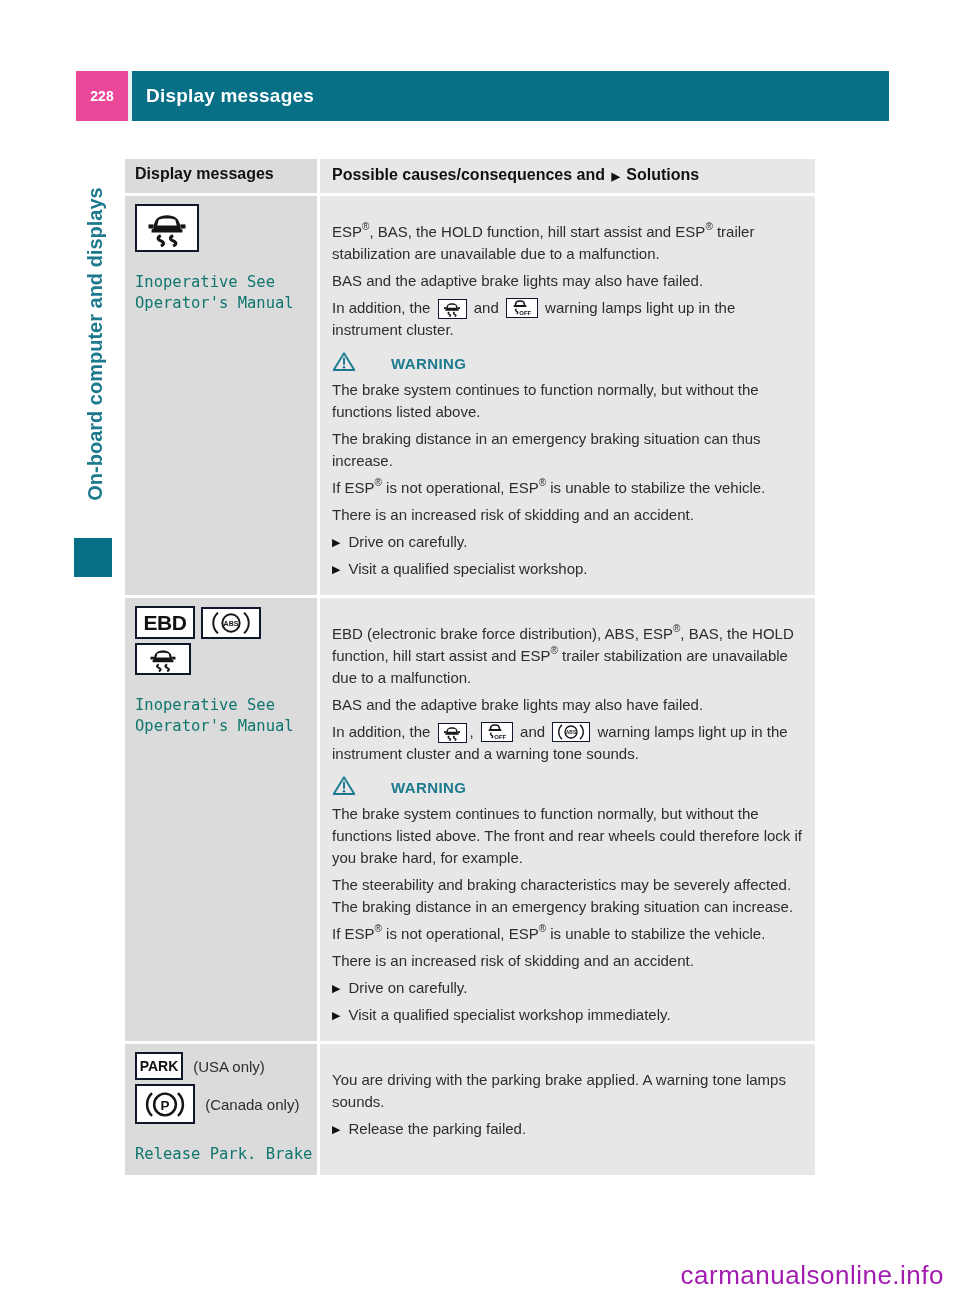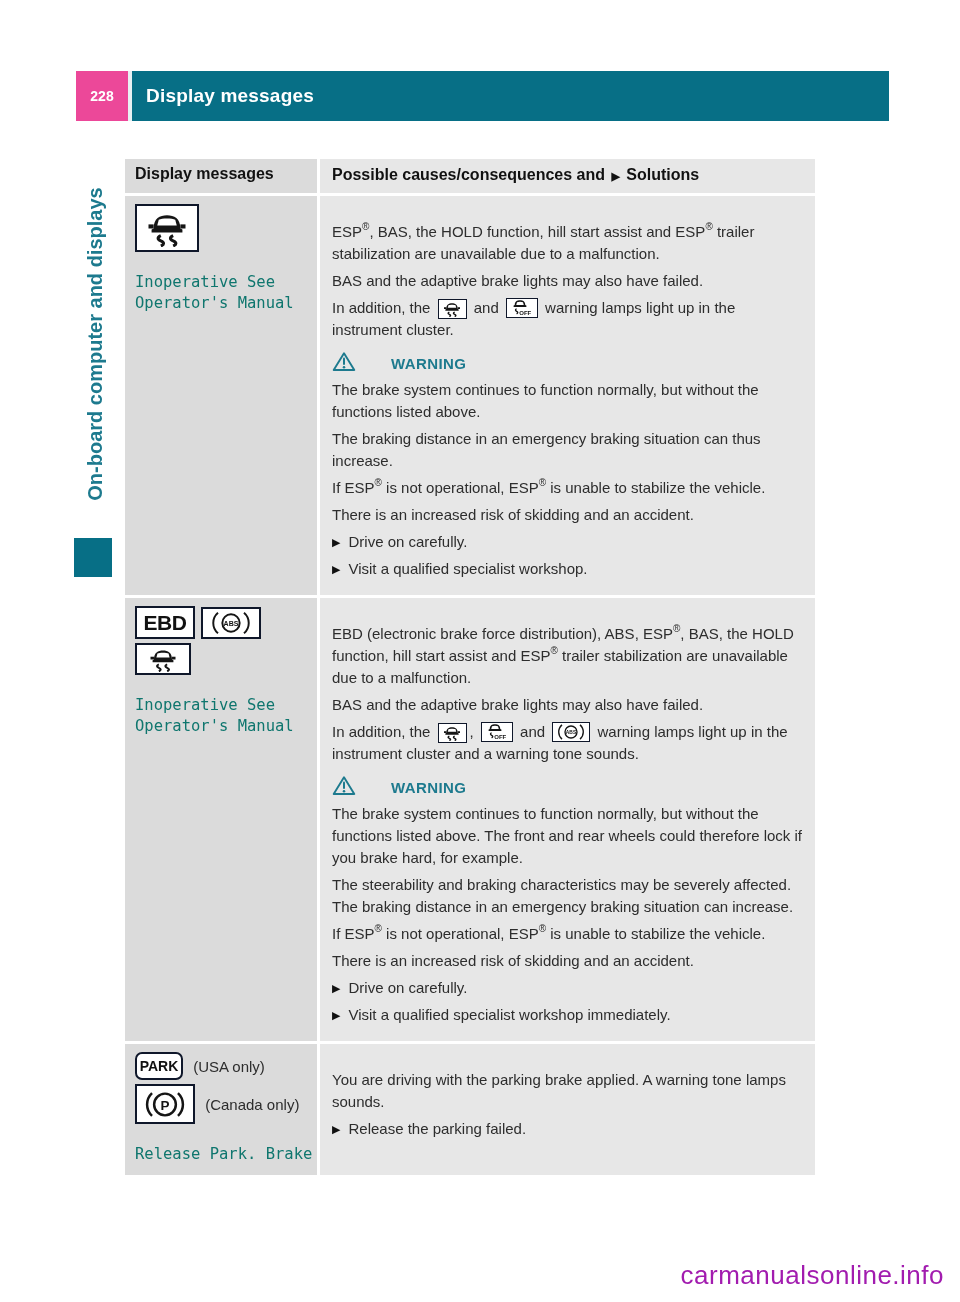--- a/index.html
+++ b/index.html
@@ -42,21 +42,21 @@
   .msg-text{font-family:"DejaVu Sans Mono",monospace;font-size:15.5px;line-height:21px;
             color:#0f766e;white-space:nowrap;margin-top:16px;}
 
   
   .lamp{display:inline-flex;align-items:center;justify-content:center;background:#fff;
         border:2px solid #0f172a;vertical-align:middle;margin:0 6px 4px 0;box-sizing:border-box;}
   .lamp-lg{width:64px;height:48px;}          .lamp-lg svg{width:46px;height:37px;}
   .lamp-md{width:56px;height:32px;}          .lamp-md svg{width:38px;height:25px;}
   .lamp-ebd{width:60px;height:33px;font-weight:bold;font-size:21px;letter-spacing:-.5px;color:#111;}
   .lamp-absbox{width:60px;height:32px;}      .lamp-absbox svg{width:44px;height:26px;}
-  .lamp-park{width:48px;height:28px;font-weight:bold;font-size:14px;color:#111;border-radius:7px;}
+  .lamp-park{width:48px;height:28px;font-weight:bold;font-size:14px;color:#111;}
   .lamp-plamp{width:60px;height:40px;}       .lamp-plamp svg{width:42px;height:29px;}
   .lamp-sm{border-width:1.5px;width:29px;height:20px;margin:0 3px;vertical-align:-4px;}
   .lamp-sm svg{width:22px;height:16px;}
   .lamp-abs{border-width:1.5px;width:38px;height:20px;margin:0 3px;vertical-align:-4px;}
   .lamp-abs svg{width:30px;height:18px;}
   .lamp-espoff{border-width:1.5px;width:32px;height:20px;margin:0 3px;vertical-align:-4px;}
   .lamp-espoff svg{width:27px;height:18px;}
 
   
   .watermark{position:absolute;right:16px;top:1260px;font-size:26px;color:#a21caf;

